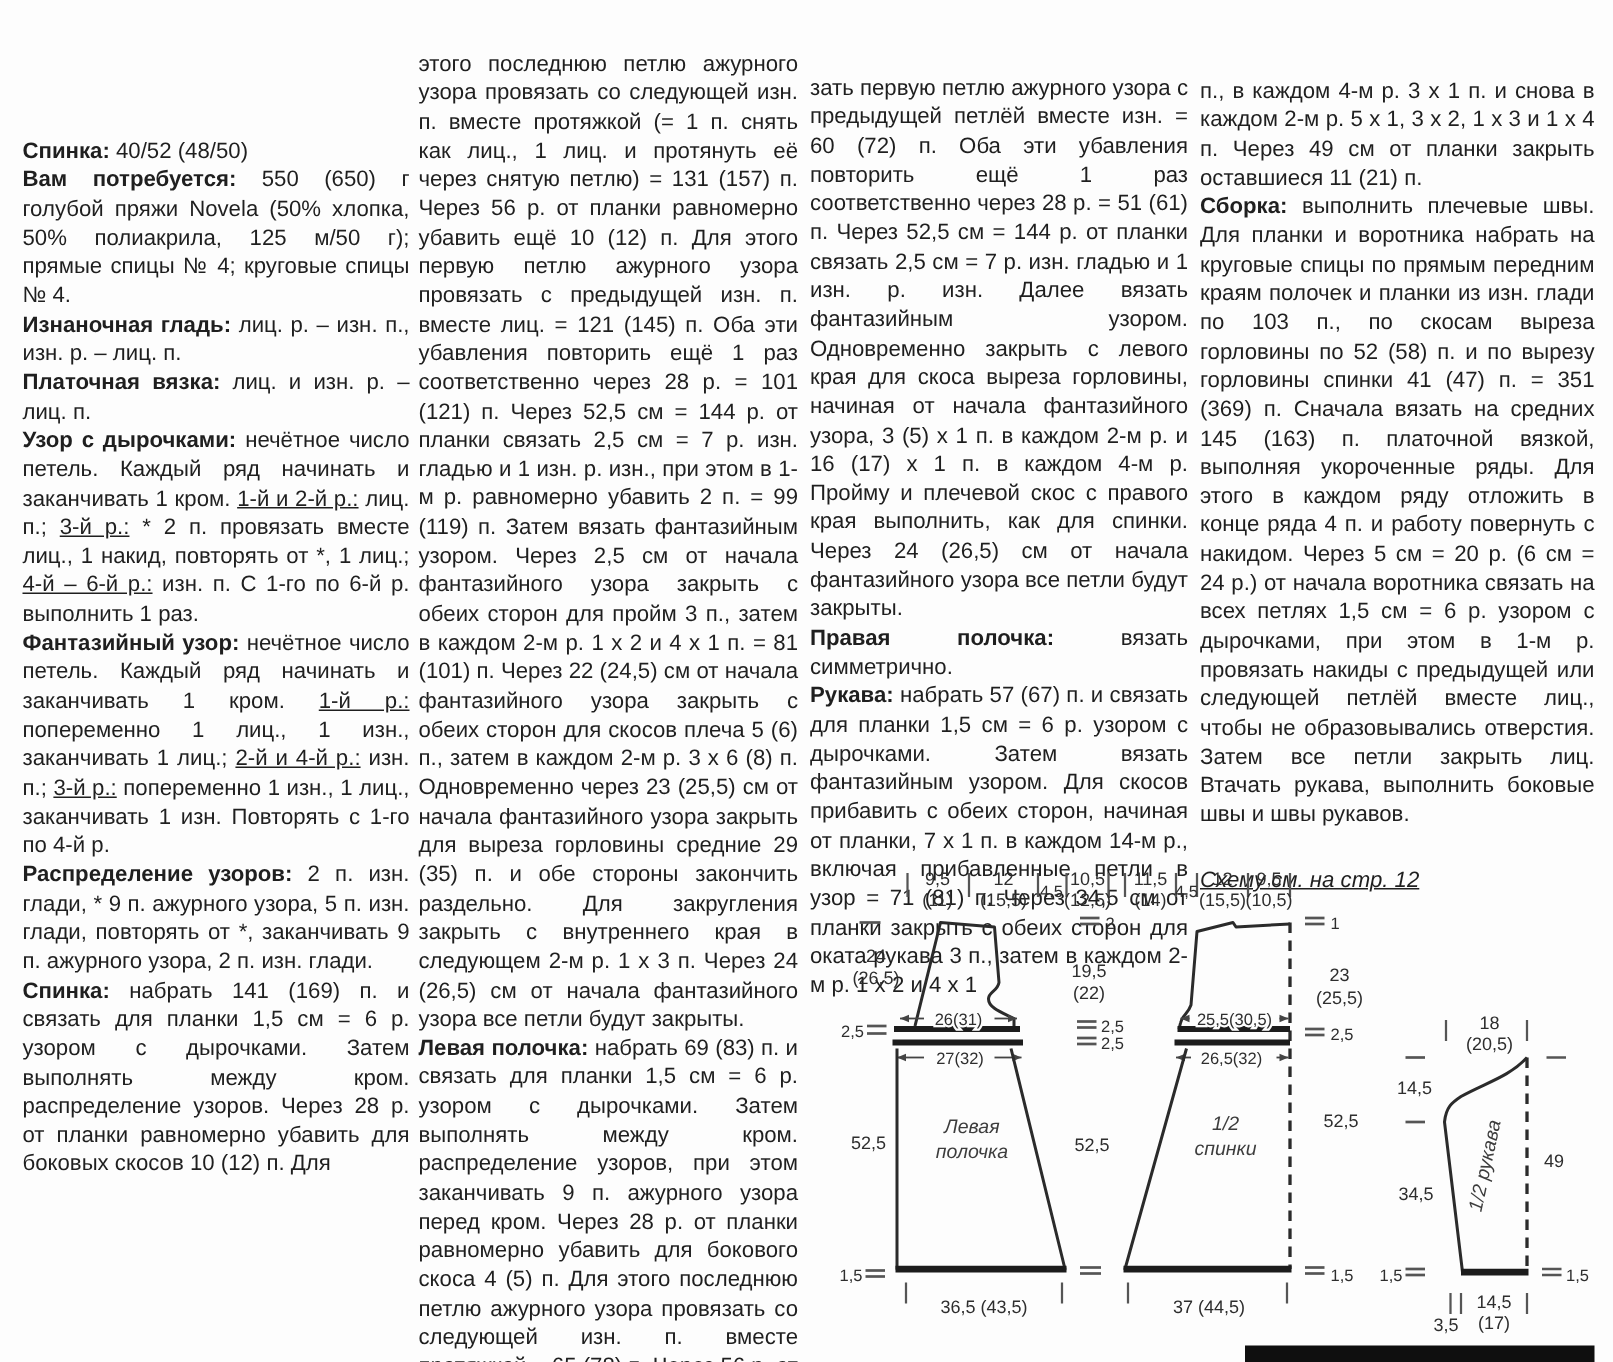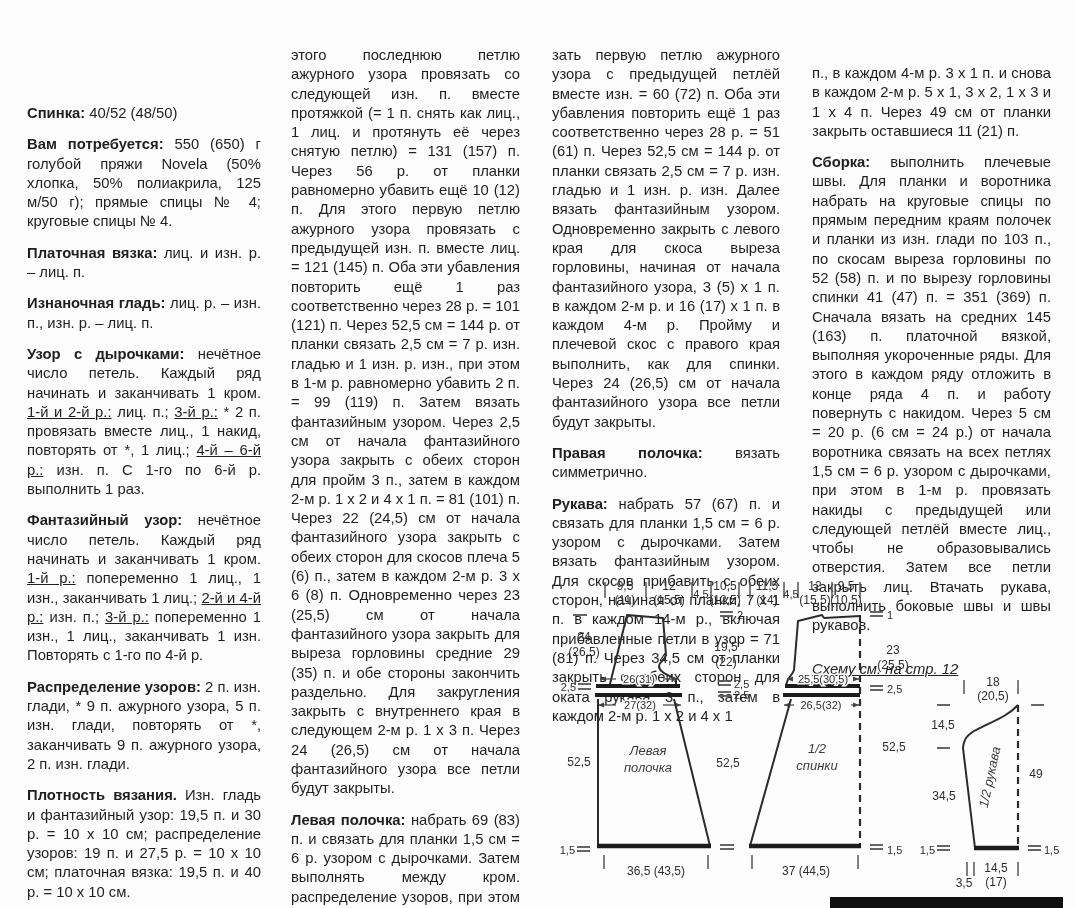--- a/index.html
+++ b/index.html
@@ -1,28 +1,28 @@
 <!DOCTYPE html>
 <html><head>
 <meta charset="utf-8">
 <style>
   * { margin:0; padding:0; box-sizing:border-box; }
   html,body { width:1075px; height:908px; }
   body { position:relative; background:#fdfdfd; overflow:hidden;
          font-family:"Liberation Sans", sans-serif; color:#1f1f1f; }
   .page { position:absolute; inset:0; }
   .col { position:absolute; text-align:justify; font-size:14.8px; line-height:19.3px; }
-  .col p { margin:12px; }
+  .col p { margin:0; }
   .seg-b { font-weight:700; }
   .seg-u { text-decoration:underline; }
   .seg-iu { font-style:italic; text-decoration:underline; }
   p.note { margin-top:24px; }
   .col-1 { left:15px;  top:92px; width:258px; }
   .col-2 { left:279px; top:34px; width:253px; }
-  .col-3 { left:540px; top:34px; width:252px; }
+  .col-3 { left:540px; top:50px; width:252px; }
   .col-4 { left:800px; top:52px; width:263px; }
   .diagrams { position:absolute; left:560px; top:558px; width:532px; height:350px; }
   .black-bar { position:absolute; left:830px; top:897px; width:233px; height:11px; background:#0f0f0f; }
   svg text { font-family:"Liberation Sans", sans-serif; font-size:12px; fill:#2e2e2e; }
   svg text.small { font-size:11px; }
   svg text.halo { paint-order:stroke; stroke:#fdfdfd; stroke-width:3px; }
   svg text.piece { font-style:italic; font-size:13px; fill:#3d3d3d; }
   svg .outline { fill:none; stroke:#2b2b2b; stroke-width:2; stroke-linejoin:round; }
   svg .thick { stroke:#1c1c1c; stroke-width:4.5; }
   svg .band { stroke:#1c1c1c; stroke-width:4; }
@@ -32,26 +32,25 @@
   svg .dashed { fill:none; stroke:#2b2b2b; stroke-width:2.2; stroke-dasharray:7 5; }
 </style>
 </head>
 <body>
 
 <div class="page">
 
   <div class="col col-1">
       <p><span class="seg-b">Спинка:</span><span class="seg-n"> 40/52 (48/50)</span></p>
       <p><span class="seg-b">Вам потребуется:</span><span class="seg-n"> 550 (650) г голубой пряжи Novela (50% хлопка, 50% полиакрила, 125 м/50 г); прямые спицы № 4; круговые спицы № 4.</span></p>
+      <p><span class="seg-b">Изнаночная гладь:</span><span class="seg-n"> лиц. р. – изн. п., изн. р. – лиц. п.</span></p>
       <p><span class="seg-b">Платочная вязка:</span><span class="seg-n"> лиц. и изн. р. – лиц. п.</span></p>
-      <p><span class="seg-b">Изнаночная гладь:</span><span class="seg-n"> лиц. р. – изн. п., изн. р. – лиц. п.</span></p>
       <p><span class="seg-b">Узор с дырочками:</span><span class="seg-n"> нечётное число петель. Каждый ряд начинать и заканчивать 1 кром. </span><span class="seg-u">1-й и 2-й р.:</span><span class="seg-n"> лиц. п.; </span><span class="seg-u">3-й р.:</span><span class="seg-n"> * 2 п. провязать вместе лиц., 1 накид, повторять от *, 1 лиц.; </span><span class="seg-u">4-й – 6-й р.:</span><span class="seg-n"> изн. п. С 1-го по 6-й р. выполнить 1 раз.</span></p>
       <p><span class="seg-b">Фантазийный узор:</span><span class="seg-n"> нечётное число петель. Каждый ряд начинать и заканчивать 1 кром. </span><span class="seg-u">1-й р.:</span><span class="seg-n"> попеременно 1 лиц., 1 изн., заканчивать 1 лиц.; </span><span class="seg-u">2-й и 4-й р.:</span><span class="seg-n"> изн. п.; </span><span class="seg-u">3-й р.:</span><span class="seg-n"> попеременно 1 изн., 1 лиц., заканчивать 1 изн. Повторять с 1-го по 4-й р.</span></p>
       <p><span class="seg-b">Распределение узоров:</span><span class="seg-n"> 2 п. изн. глади, * 9 п. ажурного узора, 5 п. изн. глади, повторять от *, заканчивать 9 п. ажурного узора, 2 п. изн. глади.</span></p>
-      <p><span class="seg-b">Плотность вязания.</span><span class="seg-n"> Изн. гладь и фантазийный узор: 19,5 п. и 30 р. = 10 х 10 см; распределение узоров: 19 п. и 27,5 р. = 10 х 10 см; платочная вязка: 19,5 п. и 40 р. = 10 х 10 см.</span></p>
       <p><span class="seg-b">Спинка:</span><span class="seg-n"> набрать 141 (169) п. и связать для планки 1,5 см = 6 р. узором с дырочками. Затем выполнять между кром. распределение узоров. Через 28 р. от планки равномерно убавить для боковых скосов 10 (12) п. Для</span></p>
     </div>
   <div class="col col-2">
       <p><span class="seg-n">этого последнюю петлю ажурного узора провязать со следующей изн. п. вместе протяжкой (= 1 п. снять как лиц., 1 лиц. и протянуть её через снятую петлю) = 131 (157) п. Через 56 р. от планки равномерно убавить ещё 10 (12) п. Для этого первую петлю ажурного узора провязать с предыдущей изн. п. вместе лиц. = 121 (145) п. Оба эти убавления повторить ещё 1 раз соответственно через 28 р. = 101 (121) п. Через 52,5 см = 144 р. от планки связать 2,5 см = 7 р. изн. гладью и 1 изн. р. изн., при этом в 1-м р. равномерно убавить 2 п. = 99 (119) п. Затем вязать фантазийным узором. Через 2,5 см от начала фантазийного узора закрыть с обеих сторон для пройм 3 п., затем в каждом 2-м р. 1 х 2 и 4 х 1 п. = 81 (101) п. Через 22 (24,5) см от начала фантазийного узора закрыть с обеих сторон для скосов плеча 5 (6) п., затем в каждом 2-м р. 3 х 6 (8) п. Одновременно через 23 (25,5) см от начала фантазийного узора закрыть для выреза горловины средние 29 (35) п. и обе стороны закончить раздельно. Для закругления закрыть с внутреннего края в следующем 2-м р. 1 х 3 п. Через 24 (26,5) см от начала фантазийного узора все петли будут закрыты.</span></p>
       <p><span class="seg-b">Левая полочка:</span><span class="seg-n"> набрать 69 (83) п. и связать для планки 1,5 см = 6 р. узором с дырочками. Затем выполнять между кром. распределение узоров, при этом заканчивать 9 п. ажурного узора перед кром. Через 28 р. от планки равномерно убавить для бокового скоса 4 (5) п. Для этого последнюю петлю ажурного узора провязать со следующей изн. п. вместе протяжкой = 65 (78) п. Через 56 р. от планки равномерно убавить 5 (6) п. Для этого провя-</span></p>
     </div>
   <div class="col col-3">
       <p><span class="seg-n">зать первую петлю ажурного узора с предыдущей петлёй вместе изн. = 60 (72) п. Оба эти убавления повторить ещё 1 раз соответственно через 28 р. = 51 (61) п. Через 52,5 см = 144 р. от планки связать 2,5 см = 7 р. изн. гладью и 1 изн. р. изн. Далее вязать фантазийным узором. Одновременно закрыть с левого края для скоса выреза горловины, начиная от начала фантазийного узора, 3 (5) х 1 п. в каждом 2-м р. и 16 (17) х 1 п. в каждом 4-м р. Пройму и плечевой скос с правого края выполнить, как для спинки. Через 24 (26,5) см от начала фантазийного узора все петли будут закрыты.</span></p>
       <p><span class="seg-b">Правая полочка:</span><span class="seg-n"> вязать симметрично.</span></p>
       <p><span class="seg-b">Рукава:</span><span class="seg-n"> набрать 57 (67) п. и связать для планки 1,5 см = 6 р. узором с дырочками. Затем вязать фантазийным узором. Для скосов прибавить с обеих сторон, начиная от планки, 7 х 1 п. в каждом 14-м р., включая прибавленные петли в узор = 71 (81) п. Через 34,5 см от планки закрыть с обеих сторон для оката рукава 3 п., затем в каждом 2-м р. 1 х 2 и 4 х 1</span></p>

